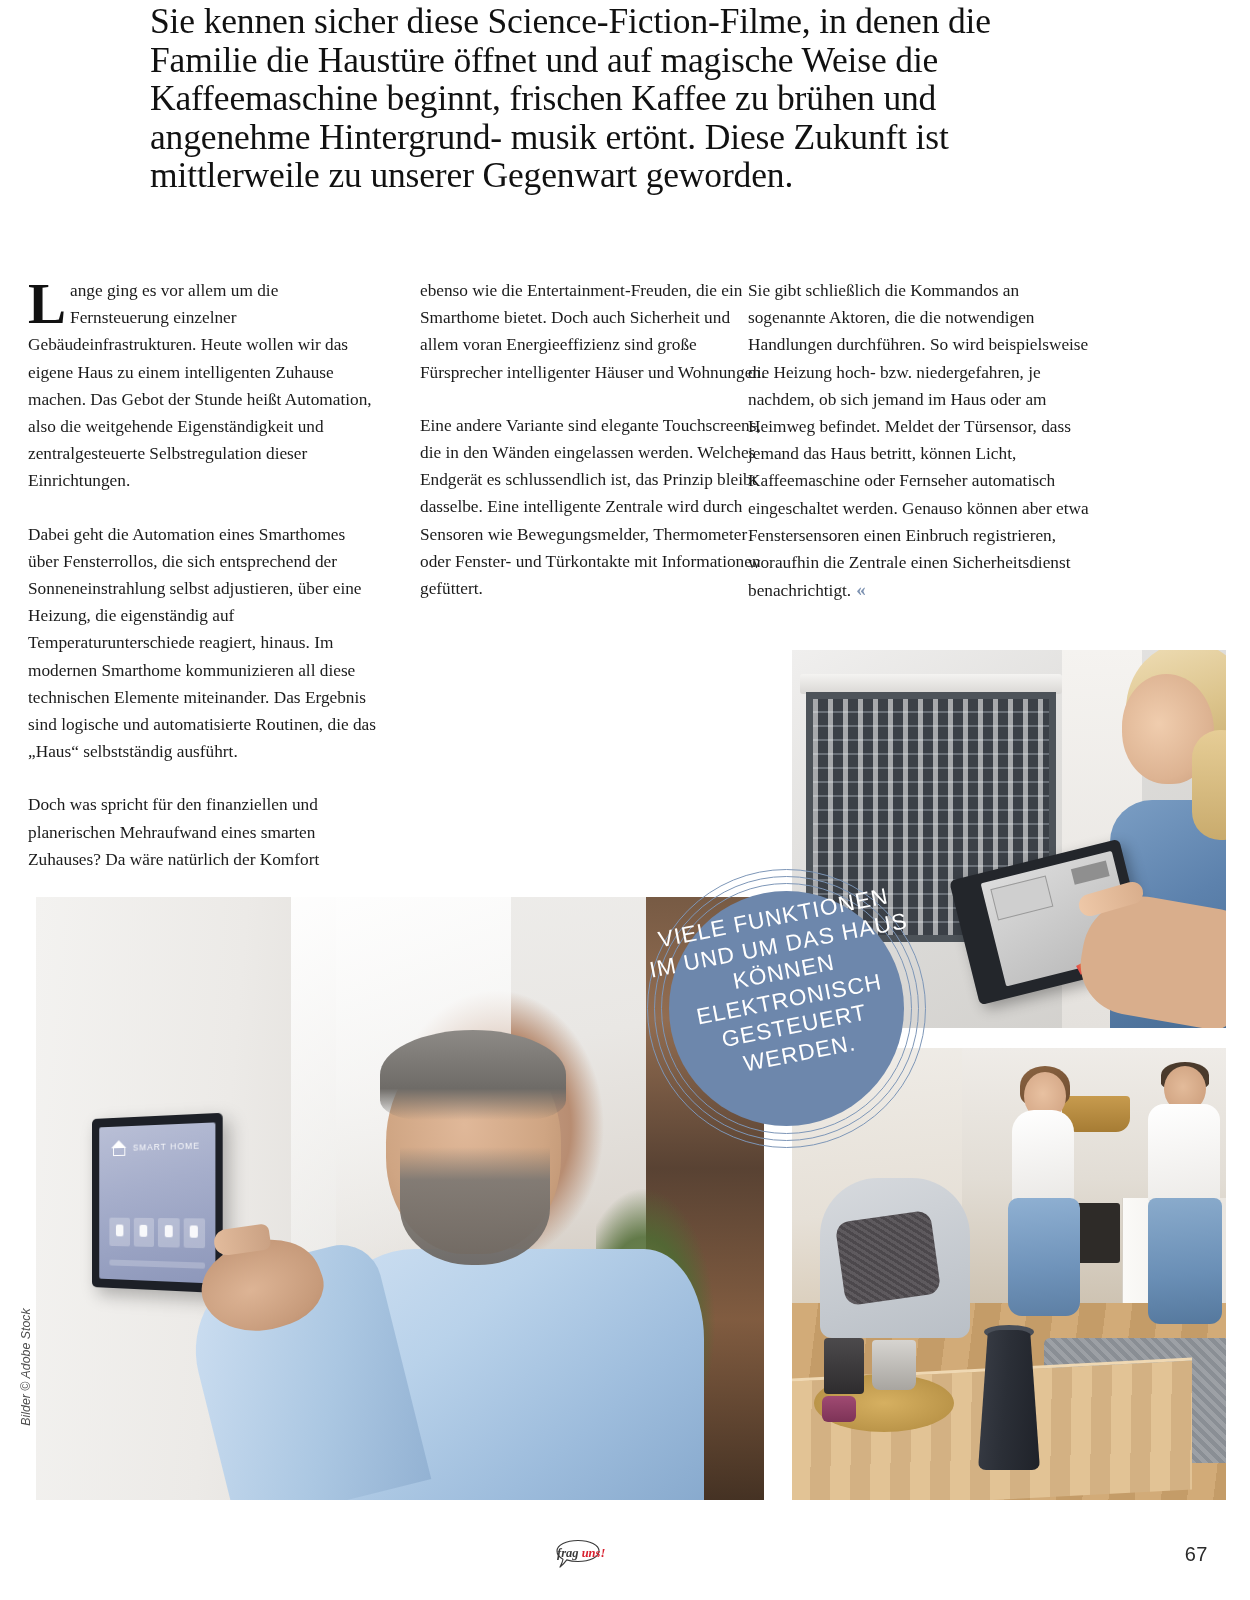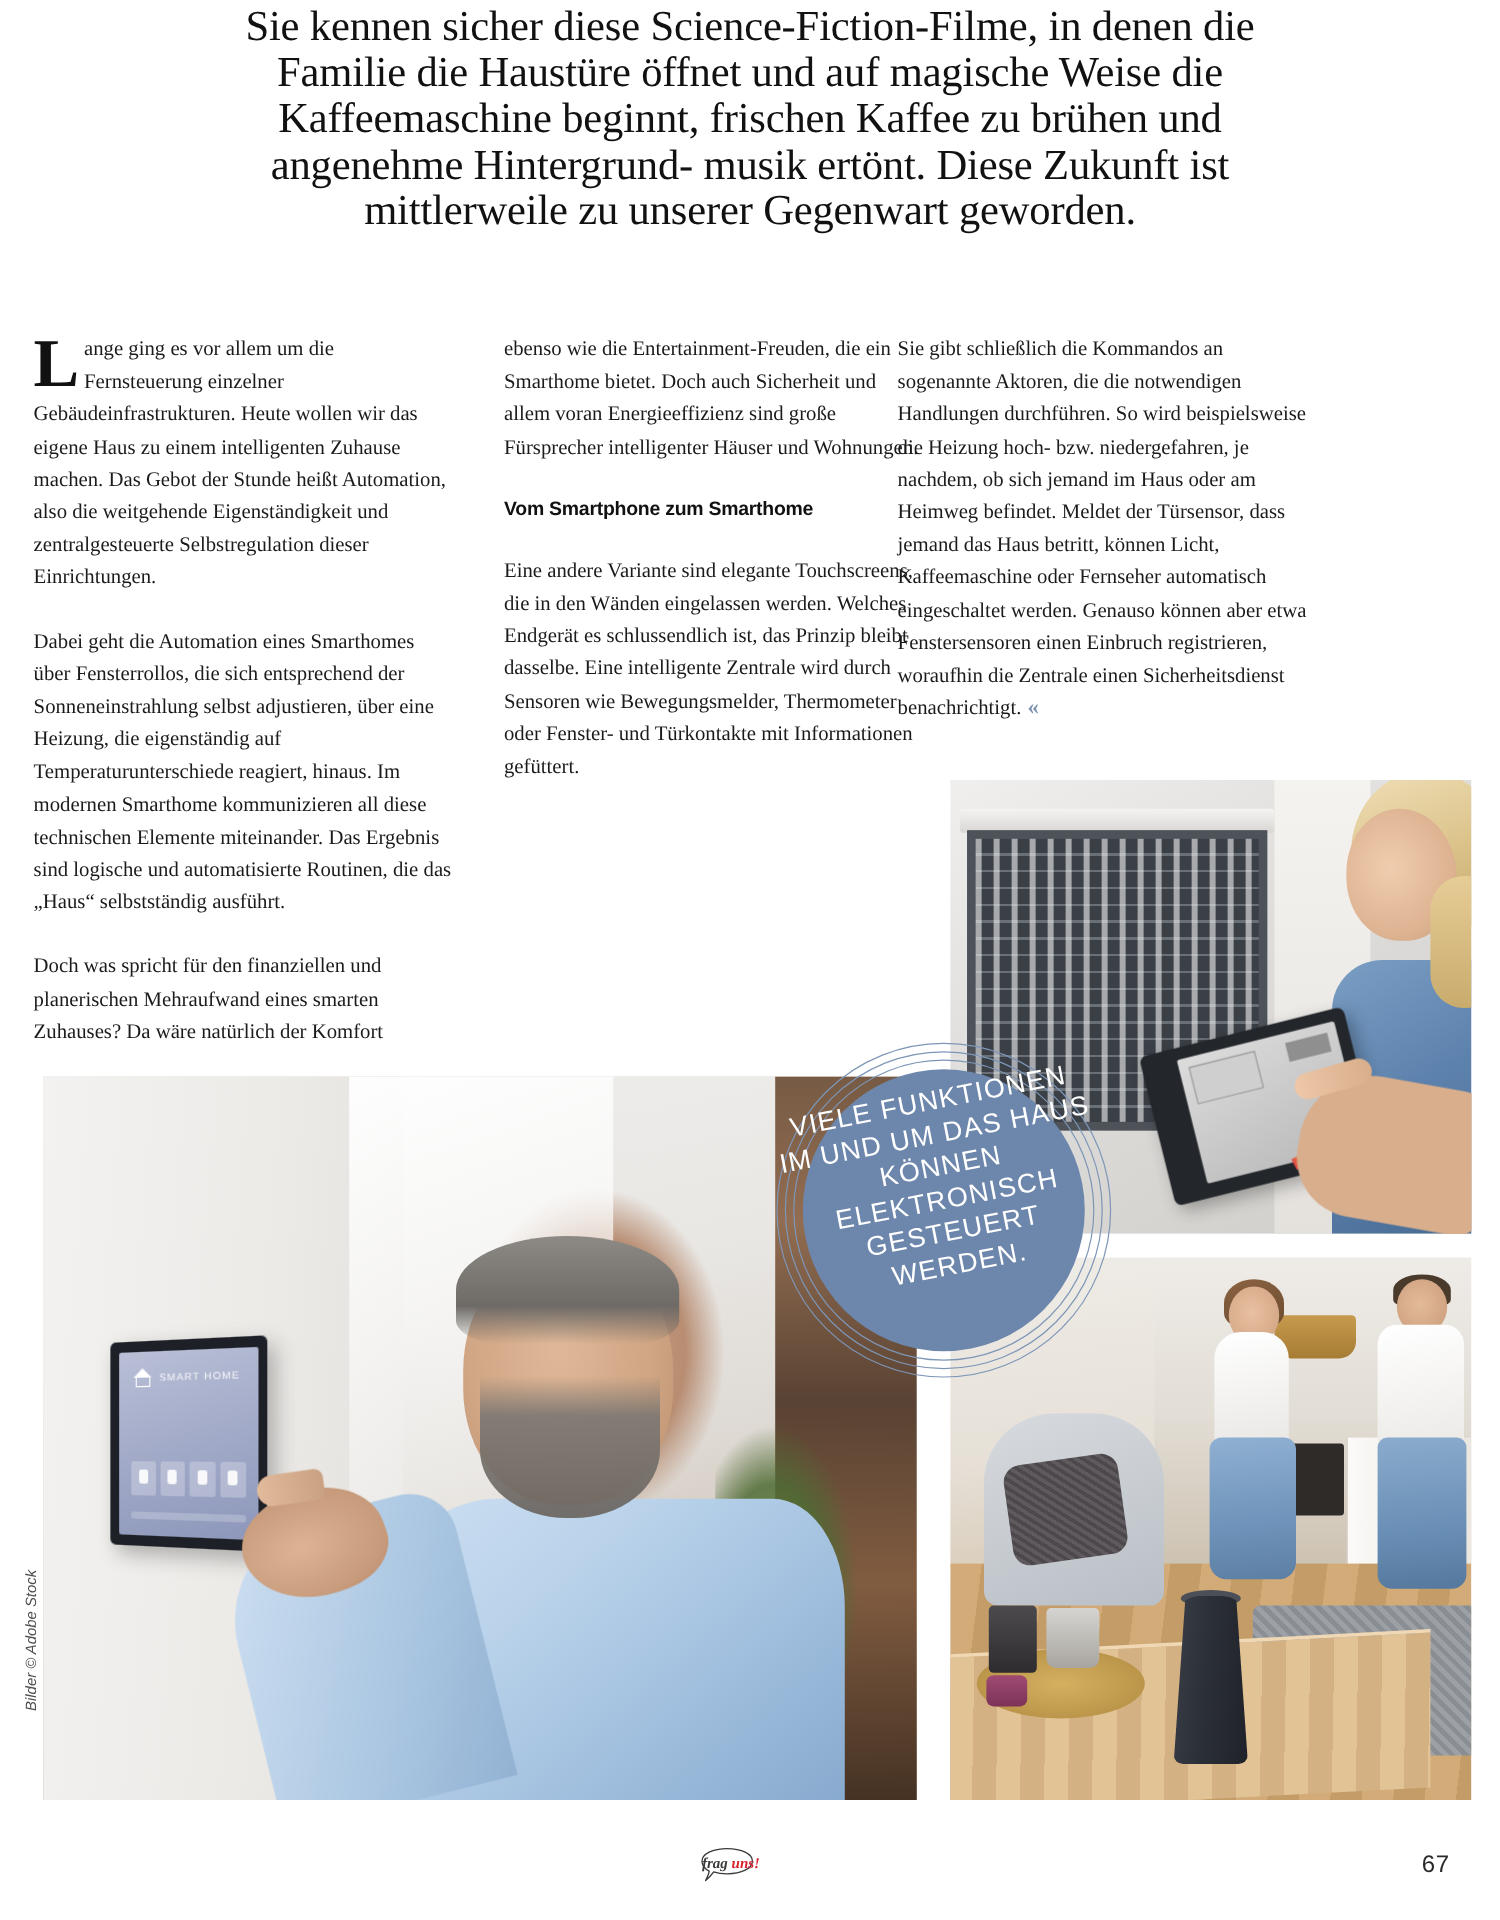--- a/index.html
+++ b/index.html
@@ -12,21 +12,20 @@
     position: relative;
     overflow: hidden;
   }
 
   
   .headline {
     position: absolute;
     left: 150px;
     top: 2px;
     width: 950px;
-    text-align: center;
     font-family: "Liberation Serif", serif;
     font-size: 35.5px;
     line-height: 38.5px;
     font-weight: 400;
     color: #111111;
     letter-spacing: -0.15px;
   }
 
   
   .col {
@@ -460,21 +459,21 @@
     font-style: italic;
     font-size: 12.4px;
     color: #4e4e4e;
     white-space: nowrap;
     text-align: center;
   }
 
   
   .footer-logo {
     position: absolute;
-    left: 576px;
+    left: 548px;
     top: 1539px;
     width: 64px;
     height: 44px;
   }
   .bubble {
     position: absolute;
     left: 0; top: 0; width: 60px; height: 30px;
   }
   .bubble-txt {
     position: absolute;
@@ -504,21 +503,20 @@
 <h1 class="headline">Sie kennen sicher diese Science-Fiction-Filme, in denen die Familie die Haustüre öffnet und auf magische Weise die Kaffeemaschine beginnt, frischen Kaffee zu brühen und angenehme Hintergrund- musik ertönt. Diese Zukunft ist mittlerweile zu unserer Gegenwart geworden.</h1>
 
 <div class="col col-1">
   <p class="dropcap-para"><span class="dropcap">L</span><span>ange ging es vor allem um die Fernsteuerung einzelner Gebäudeinfrastrukturen. Heute wollen wir das eigene Haus zu einem intelligenten Zuhause machen. Das Gebot der Stunde heißt Automation, also die weitgehende Eigenständigkeit und zentralgesteuerte Selbstregulation dieser Einrichtungen.</span></p>
   <p>Dabei geht die Automation eines Smarthomes über Fensterrollos, die sich entsprechend der Sonneneinstrahlung selbst adjustieren, über eine Heizung, die eigenständig auf Temperaturunterschiede reagiert, hinaus. Im modernen Smarthome kommunizieren all diese technischen Elemente miteinander. Das Ergebnis sind logische und automatisierte Routinen, die das „Haus“ selbstständig ausführt.</p>
   <p>Doch was spricht für den finanziellen und planerischen Mehraufwand eines smarten Zuhauses? Da wäre natürlich der Komfort</p>
 </div>
 
 <div class="col col-2">
   <p>ebenso wie die Entertainment-Freuden, die ein Smarthome bietet. Doch auch Sicherheit und allem voran Energieeffizienz sind große Fürsprecher intelligenter Häuser und Wohnungen.</p>
-  <p class="subhead">Vom Smartphone zum Smarthome</p>
   <p>Eine andere Variante sind elegante Touchscreens, die in den Wänden eingelassen werden. Welches Endgerät es schlussendlich ist, das Prinzip bleibt dasselbe. Eine intelligente Zentrale wird durch Sensoren wie Bewegungsmelder, Thermometer oder Fenster- und Türkontakte mit Informationen gefüttert.</p>
 </div>
 
 <div class="col col-3">
   <p><span>Sie gibt schließlich die Kommandos an sogenannte Aktoren, die die notwendigen Handlungen durchführen. So wird beispielsweise die Heizung hoch- bzw. niedergefahren, je nachdem, ob sich jemand im Haus oder am Heimweg befindet. Meldet der Türsensor, dass jemand das Haus betritt, können Licht, Kaffeemaschine oder Fernseher automatisch eingeschaltet werden. Genauso können aber etwa Fenstersensoren einen Einbruch registrieren, woraufhin die Zentrale einen Sicherheitsdienst benachrichtigt.</span><span class="endmark">«</span></p>
 </div>
 
 <div class="photo" id="photo-man">
   <div class="wall"></div>
   <div class="window-glow"></div>

